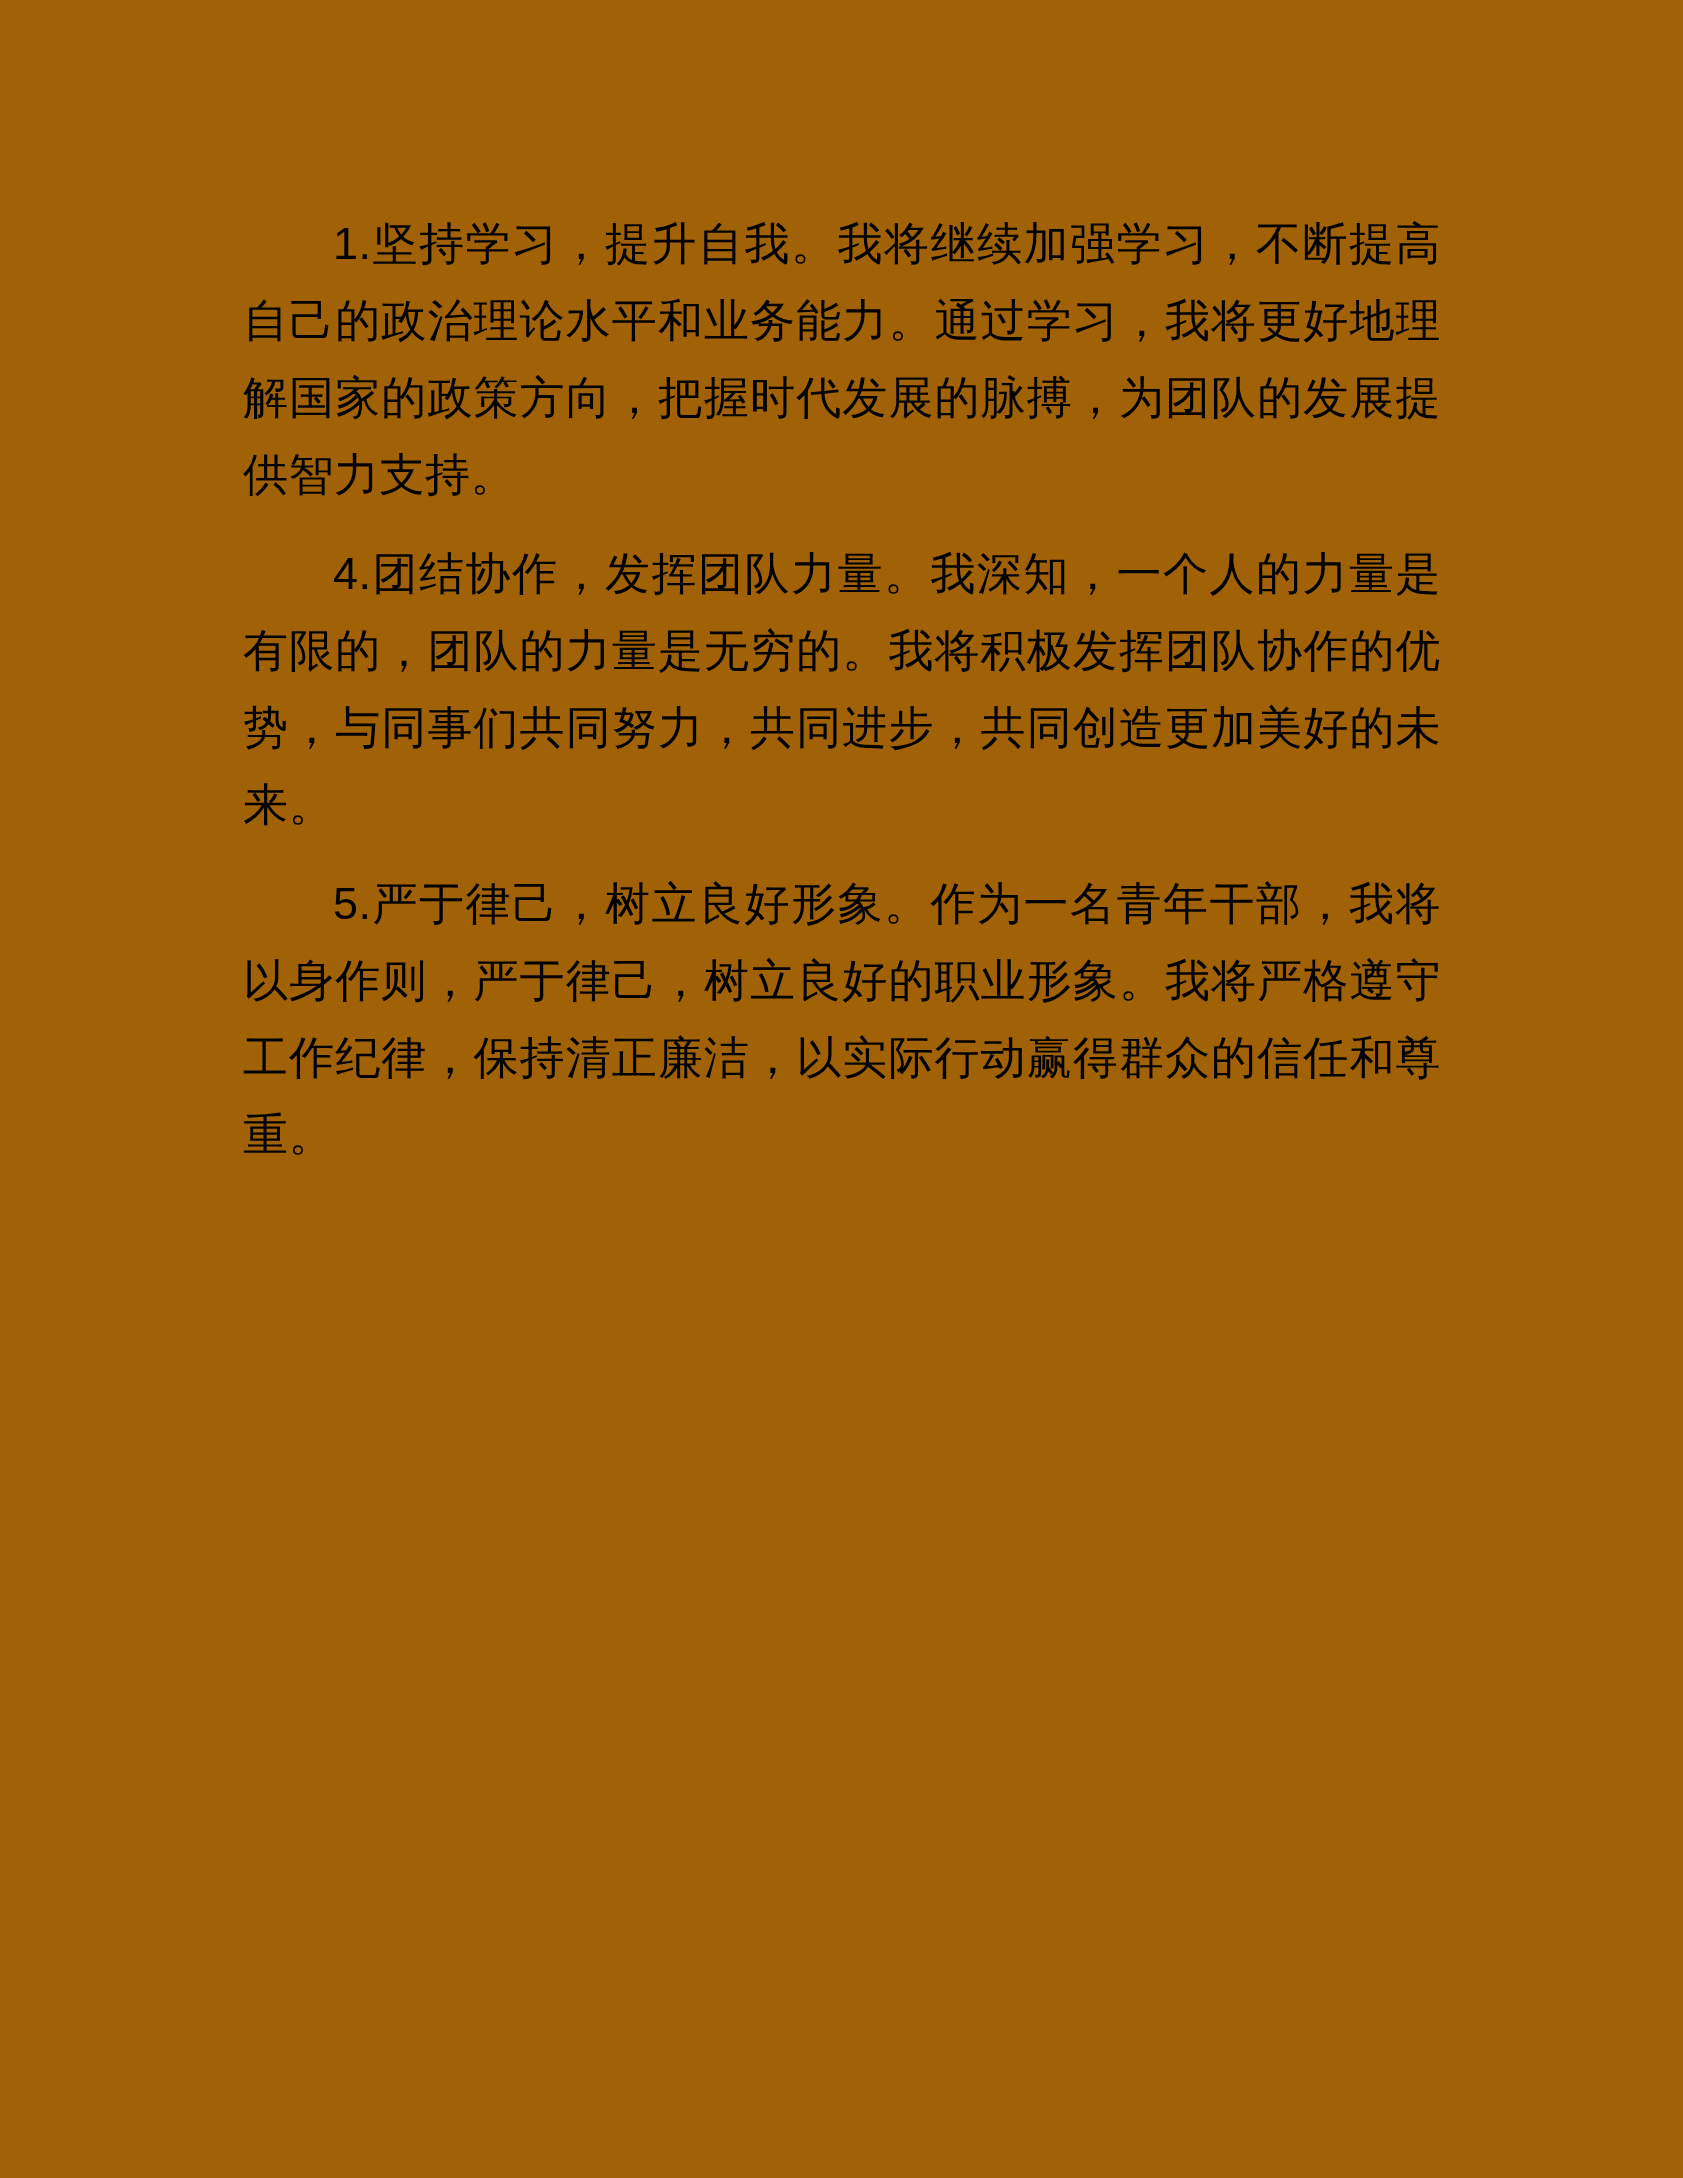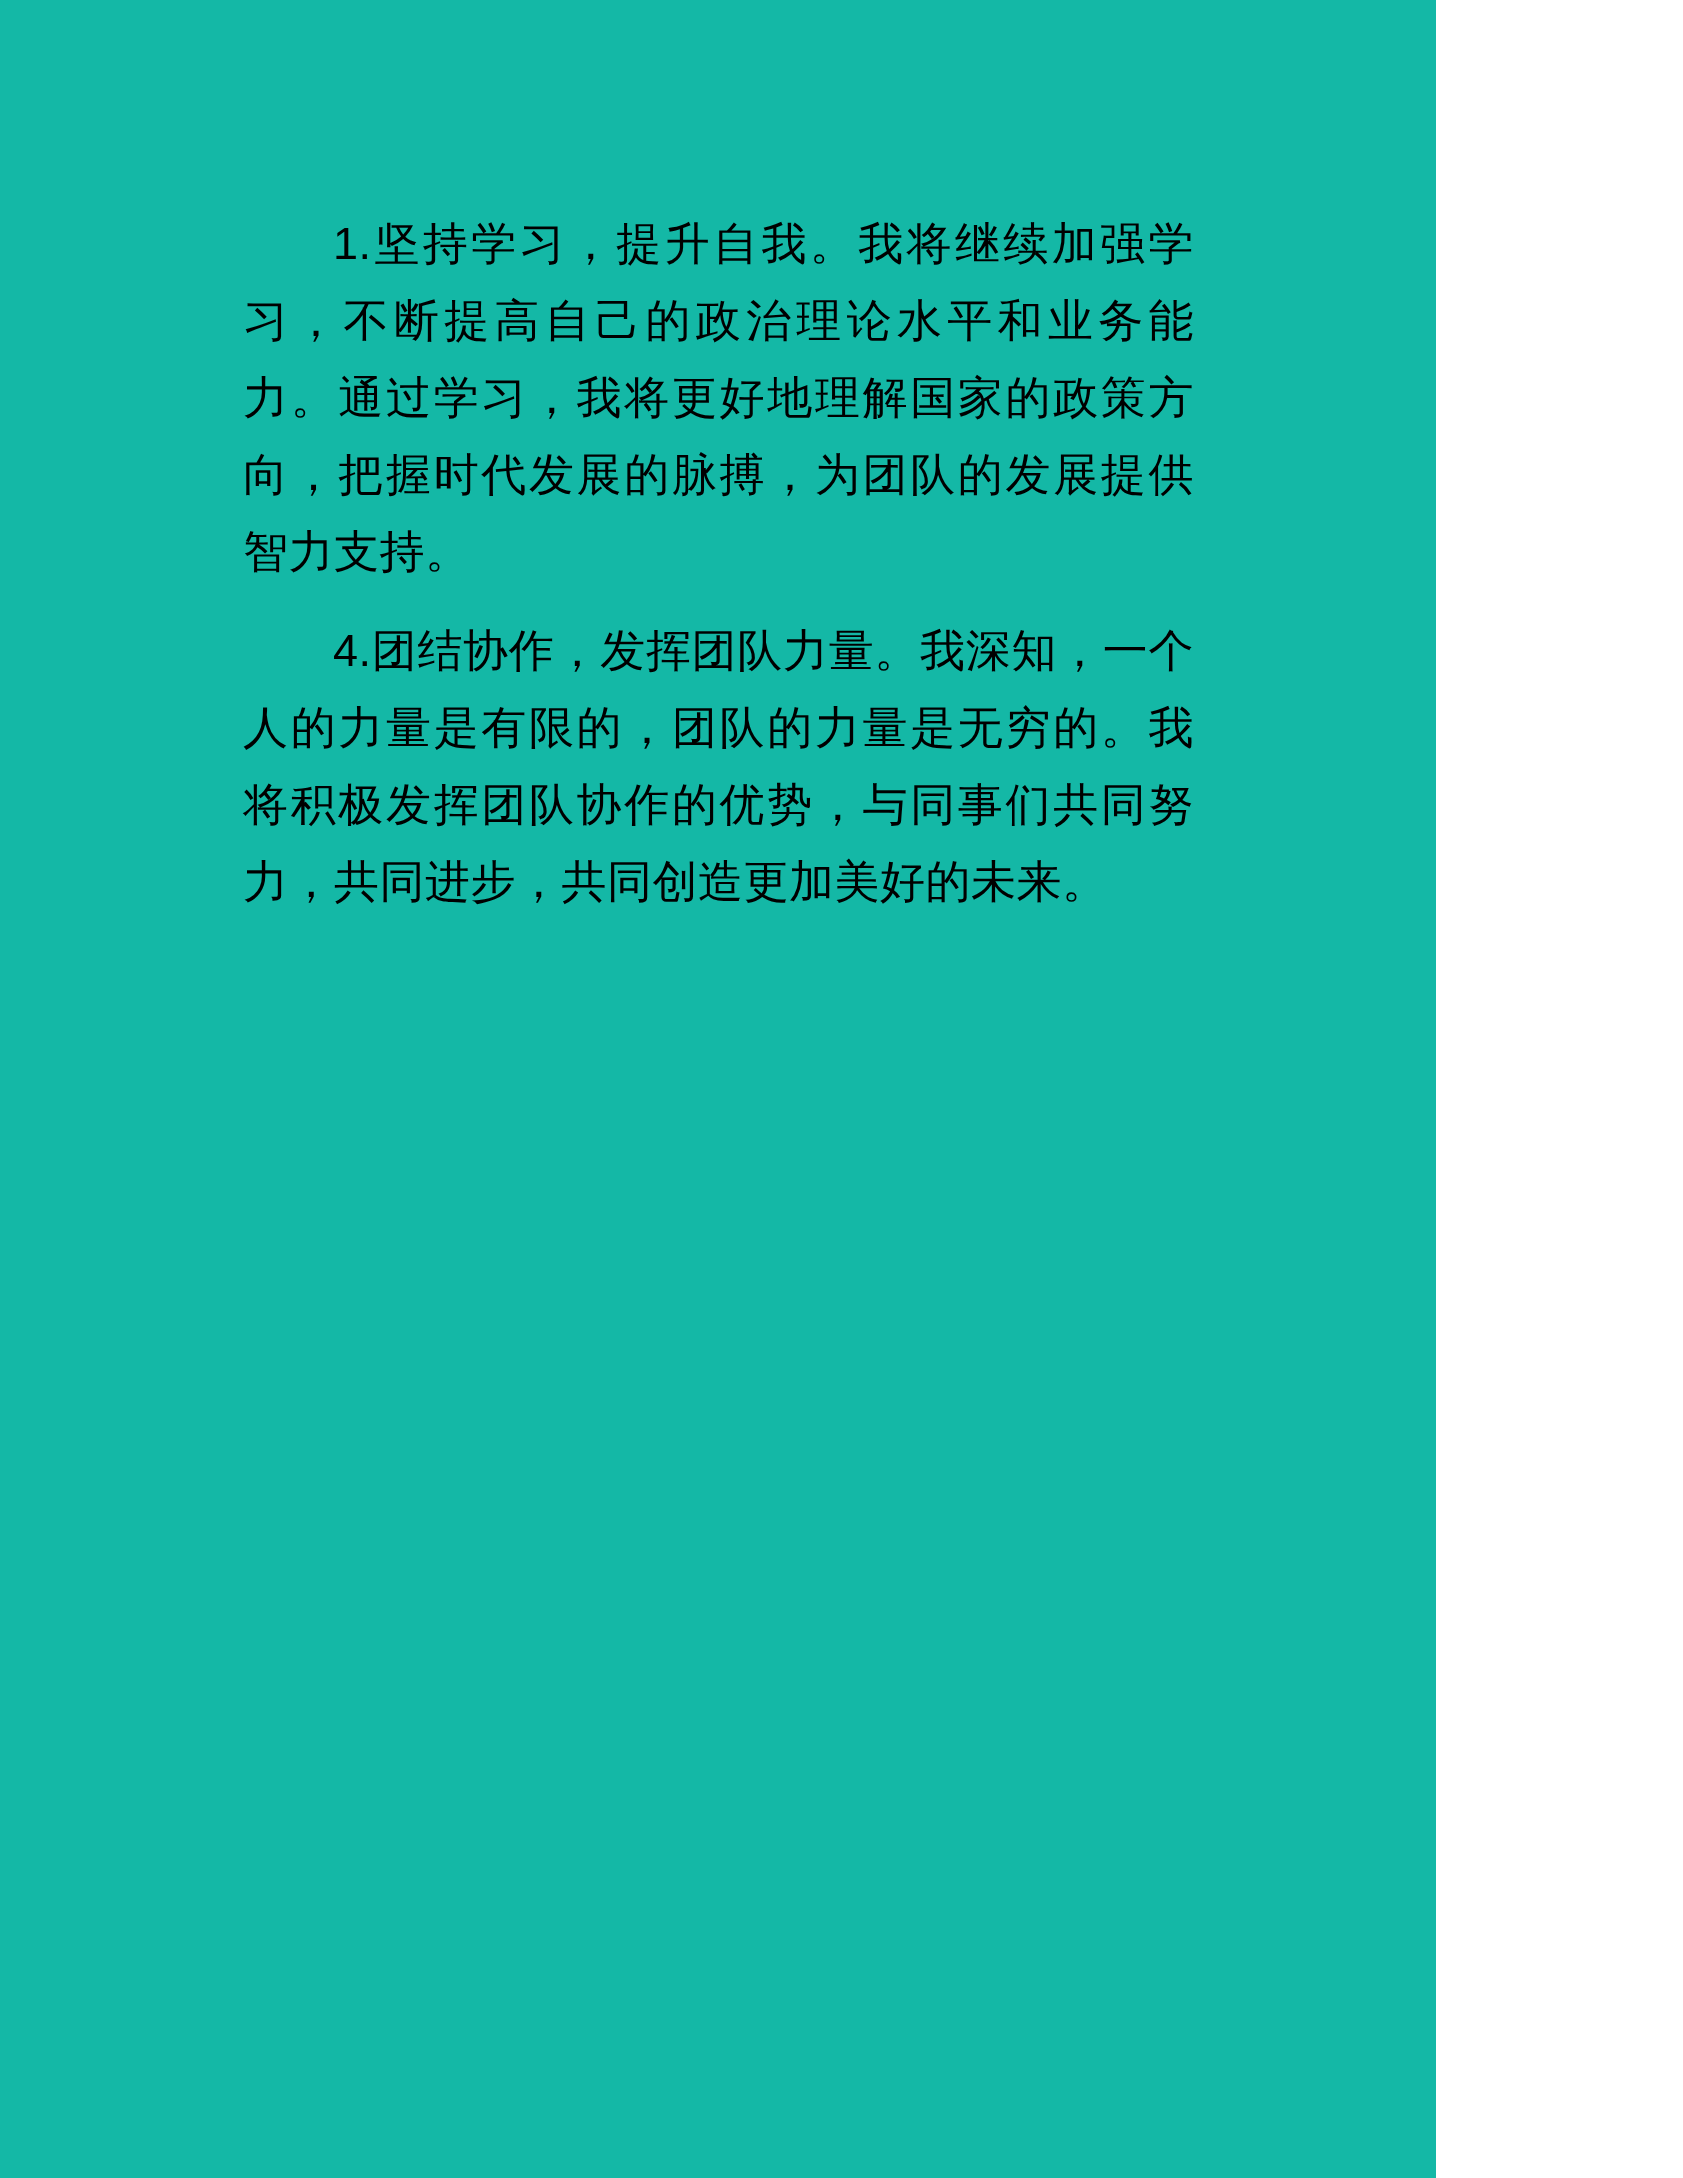--- a/index.html
+++ b/index.html
@@ -2,23 +2,23 @@
 <html><head>
 <meta charset="utf-8">
 <style>
   html, body {
     margin: 0;
     padding: 0;
     background: #ffffff;
   }
   .page {
     position: relative;
-    width: 1436px;
+    width: 1683px;
     height: 2178px;
-    background: #14b8a6;
+    background: #a16207;
     box-sizing: border-box;
     padding: 205px 242px 0 243px;
     overflow: hidden;
     font-family: "Liberation Sans", "DejaVu Sans", sans-serif;
   }
   .doc-body {
     width: 100%;
   }
   .para {
     margin: 0 0 22px 0;
@@ -32,15 +32,16 @@
     letter-spacing: 0.5px;
   }
 </style>
 </head>
 <body>
 
 <div class="page">
   <div class="doc-body" id="doc-body">
       <p class="para">1.坚持学习，提升自我。我将继续加强学习，不断提高自己的政治理论水平和业务能力。通过学习，我将更好地理解国家的政策方向，把握时代发展的脉搏，为团队的发展提供智力支持。</p>
       <p class="para">4.团结协作，发挥团队力量。我深知，一个人的力量是有限的，团队的力量是无穷的。我将积极发挥团队协作的优势，与同事们共同努力，共同进步，共同创造更加美好的未来。</p>
+      <p class="para">5.严于律己，树立良好形象。作为一名青年干部，我将以身作则，严于律己，树立良好的职业形象。我将严格遵守工作纪律，保持清正廉洁，以实际行动赢得群众的信任和尊重。</p>
     </div>
 </div>
 
 
 </body></html>

